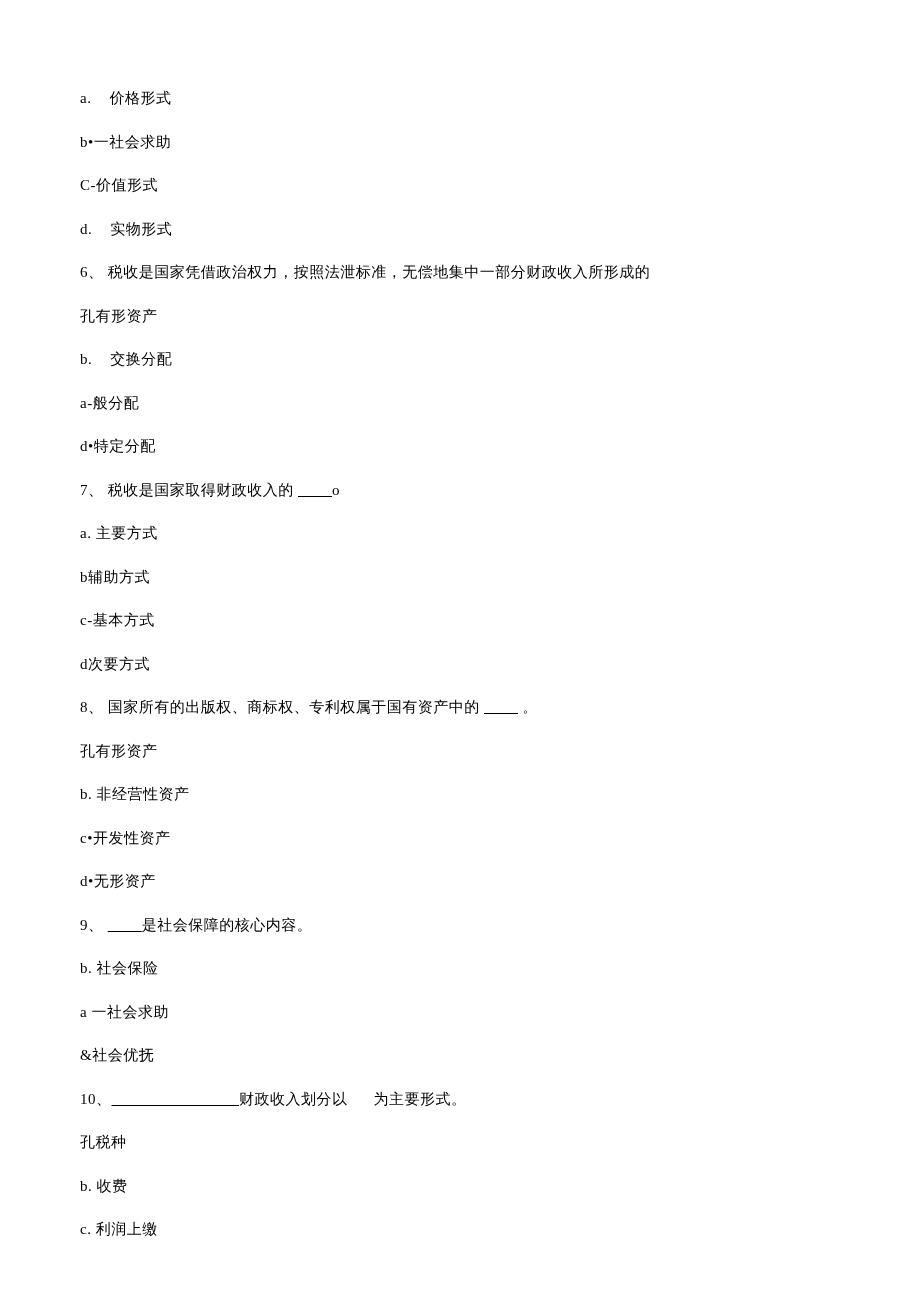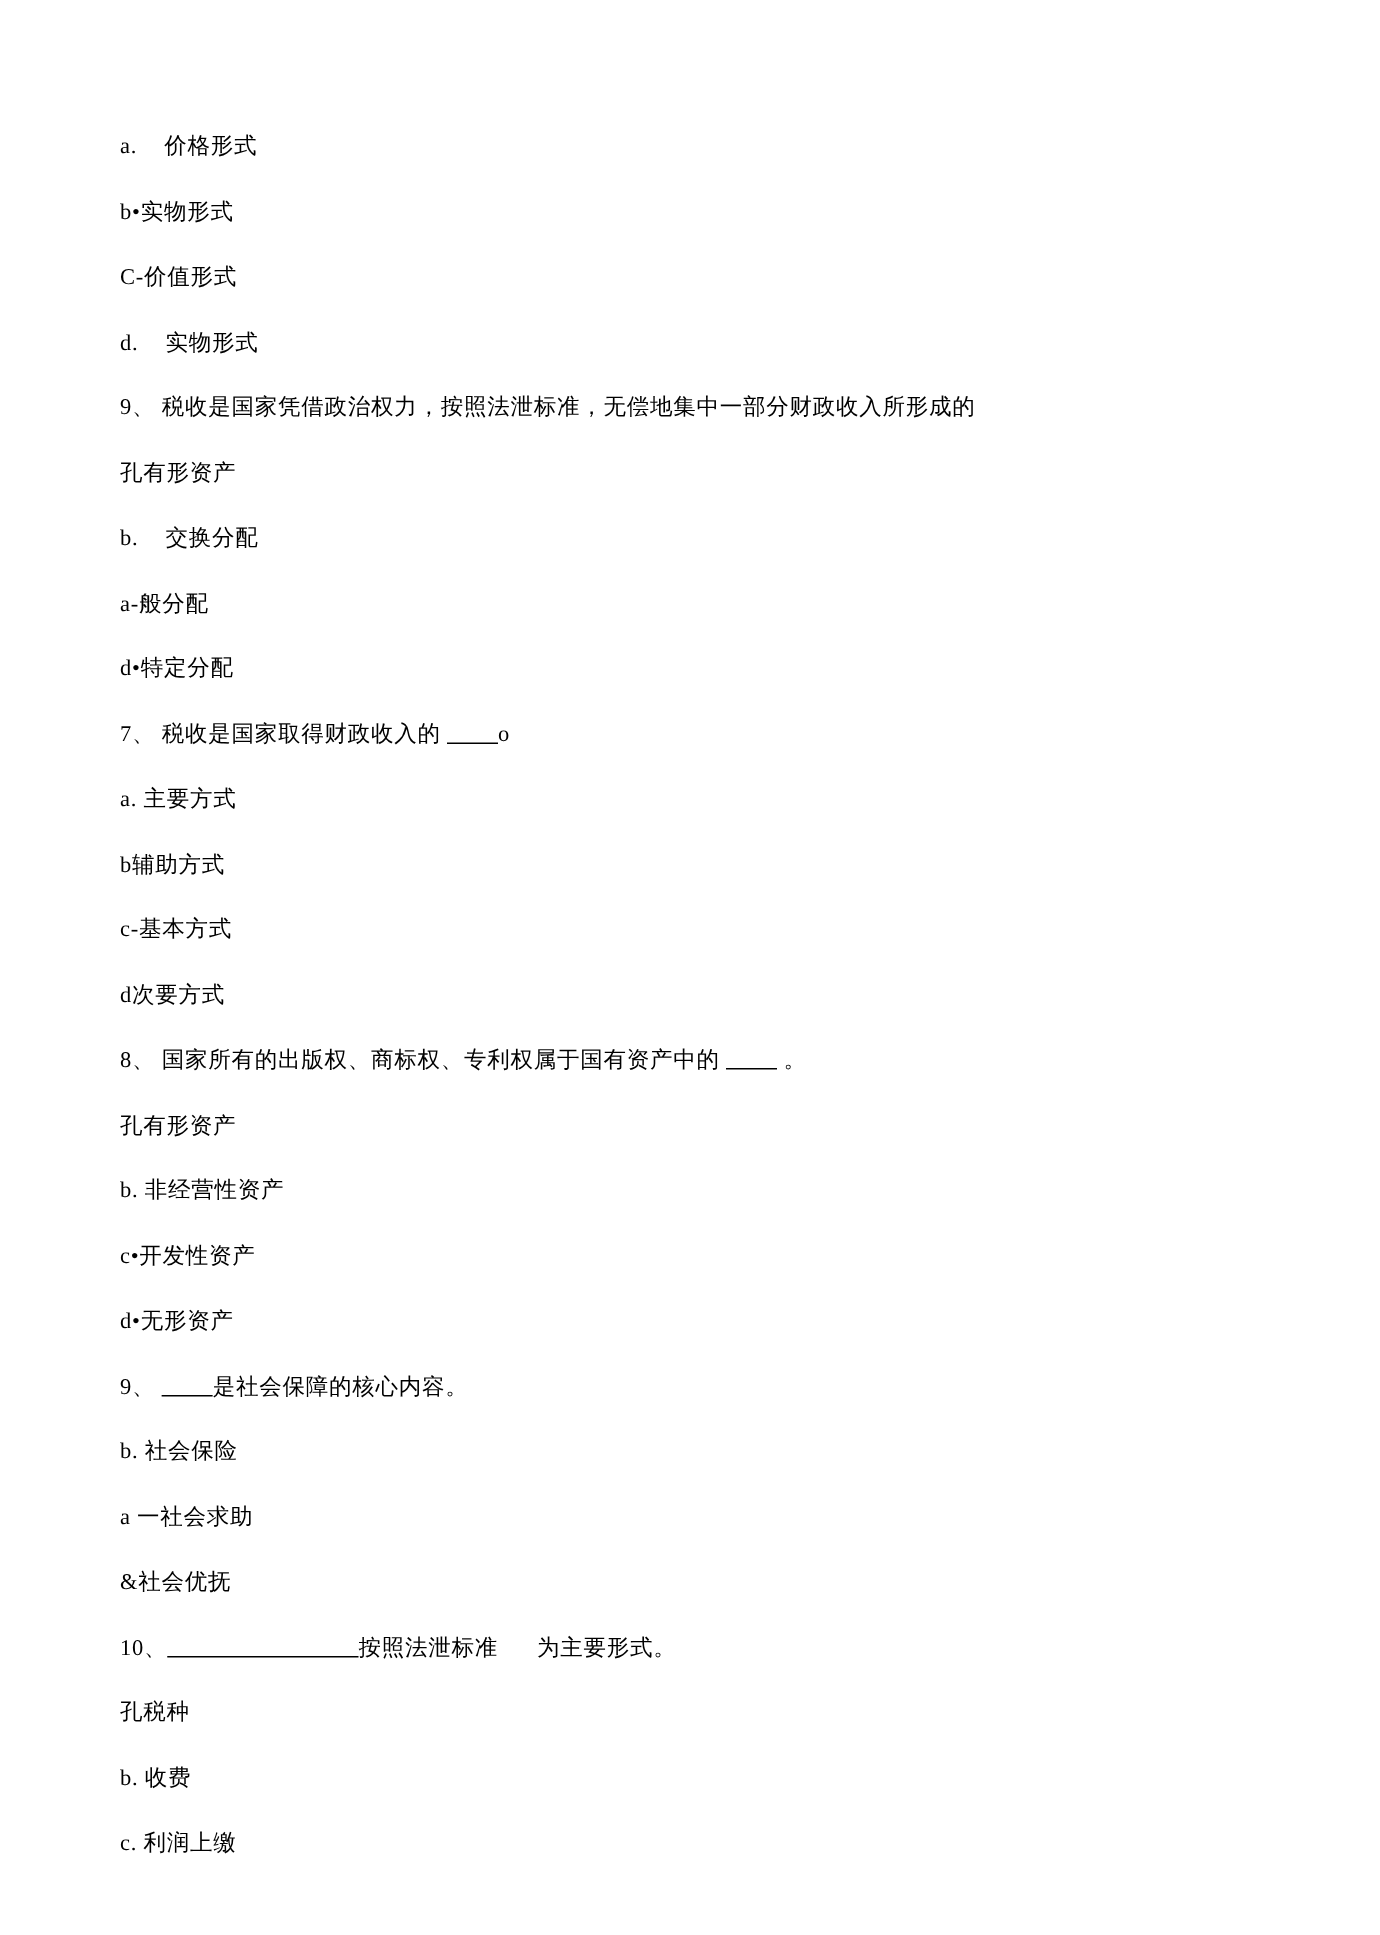--- a/index.html
+++ b/index.html
@@ -32,39 +32,39 @@
     .mid-gap {
       display: inline-block;
       width: 26px;
     }
   </style>
 </head>
 <body>
 
 <div id="content">
     <div class="line"><span>a.</span><span class="opt-gap"></span><span>价格形式</span></div>
-    <div class="line"><span>b•实物形式</span></div>
+    <div class="line"><span>b•一社会求助</span></div>
     <div class="line"><span>C-价值形式</span></div>
     <div class="line"><span>d.</span><span class="opt-gap"></span><span>实物形式</span></div>
-    <div class="line"><span>9、 税收是国家凭借政治权力，按照法泄标准，无偿地集中一部分财政收入所形成的</span></div>
+    <div class="line"><span>6、 税收是国家凭借政治权力，按照法泄标准，无偿地集中一部分财政收入所形成的</span></div>
     <div class="line"><span>孔有形资产</span></div>
     <div class="line"><span>b.</span><span class="opt-gap"></span><span>交换分配</span></div>
     <div class="line"><span>a-般分配</span></div>
     <div class="line"><span>d•特定分配</span></div>
     <div class="line"><span>7、 税收是国家取得财政收入的 </span><span class="blank">        </span><span>o</span></div>
     <div class="line"><span>a. 主要方式</span></div>
     <div class="line"><span>b辅助方式</span></div>
     <div class="line"><span>c-基本方式</span></div>
     <div class="line"><span>d次要方式</span></div>
     <div class="line"><span>8、 国家所有的出版权、商标权、专利权属于国有资产中的  </span><span class="blank">        </span><span> 。</span></div>
     <div class="line"><span>孔有形资产</span></div>
     <div class="line"><span>b. 非经营性资产</span></div>
     <div class="line"><span>c•开发性资产</span></div>
     <div class="line"><span>d•无形资产</span></div>
     <div class="line"><span>9、 </span><span class="blank">        </span><span>是社会保障的核心内容。</span></div>
     <div class="line"><span>b. 社会保险</span></div>
     <div class="line"><span>a  一社会求助</span></div>
     <div class="line"><span>&amp;社会优抚</span></div>
-    <div class="line"><span>10、</span><span class="blank">                              </span><span>按照法泄标准</span><span class="mid-gap"></span><span>为主要形式。</span></div>
+    <div class="line"><span>10、</span><span class="blank">                              </span><span>财政收入划分以</span><span class="mid-gap"></span><span>为主要形式。</span></div>
     <div class="line"><span>孔税种</span></div>
     <div class="line"><span>b. 收费</span></div>
     <div class="line"><span>c. 利润上缴</span></div>
   </div>
 
 </body></html>

